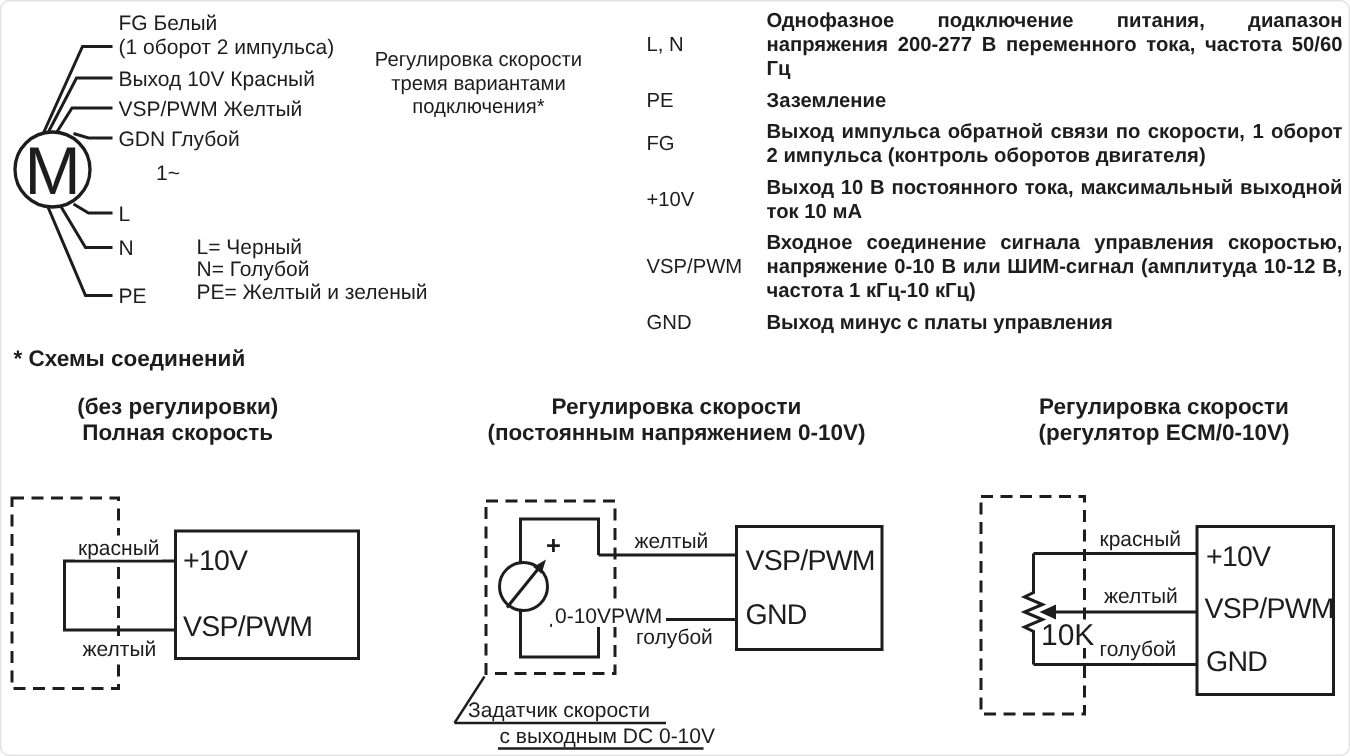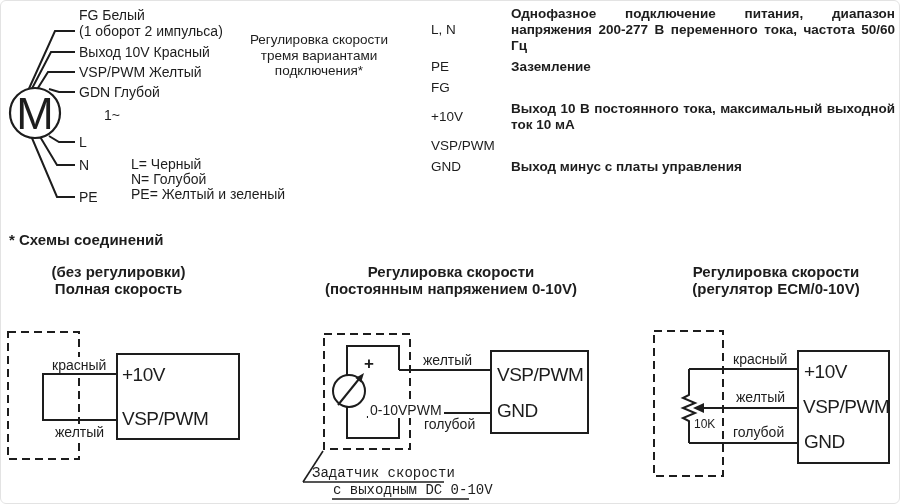--- a/index.html
+++ b/index.html
@@ -18,21 +18,21 @@
   .bterm{position:absolute;font-size:19px;line-height:20px;letter-spacing:-0.5px;white-space:nowrap;}
   .sign{position:absolute;font-size:17px;font-weight:bold;line-height:17px;transform:translateX(-50%);}
   .note{position:absolute;left:233px;top:31px;width:170px;text-align:center;
         font-size:13.5px;line-height:15.5px;}
   .ptable{position:absolute;left:430px;top:5px;width:464px;}
   .prow{display:flex;align-items:center;margin-bottom:5px;}
   .pterm{width:80px;flex:none;font-size:13.5px;line-height:16px;}
   .pdesc{flex:1;font-size:13.5px;line-height:16px;text-align:justify;font-weight:bold;}
   .schemes-h{position:absolute;left:8px;top:230px;font-size:15px;font-weight:bold;}
   .dtitle{position:absolute;text-align:center;font-size:15px;font-weight:bold;line-height:17px;}
-  .callout{position:absolute;font-size:14px;line-height:15px;white-space:nowrap;font-family:Liberation Mono, monospace;}
+  .callout{position:absolute;font-size:14px;line-height:15px;white-space:nowrap;}
 </style>
 </head>
 <body>
 
 <div class="canvas">
 
   <div class="abs" style="left:0;top:0;width:230px;height:218px">
     <svg width="230" height="218" viewBox="0 0 230 218">
       <polyline class="ln" points="26,92 54,30 74,30"></polyline>
       <polyline class="ln" points="25,99 50,51 74,51"></polyline>
@@ -64,27 +64,29 @@
     <div class="prow">
       <div class="pterm">L, N</div>
       <div class="pdesc">Однофазное подключение питания, диапазон напряжения 200-277 В переменного тока, частота 50/60 Гц</div>
     </div>
     <div class="prow">
       <div class="pterm">PE</div>
       <div class="pdesc">Заземление</div>
     </div>
     <div class="prow">
       <div class="pterm">FG</div>
+      <div class="pdesc">Выход импульса обратной связи по скорости, 1 оборот 2 импульса (контроль оборотов двигателя)</div>
     </div>
     <div class="prow">
       <div class="pterm">+10V</div>
       <div class="pdesc">Выход 10 В постоянного тока, максимальный выходной ток 10 мА</div>
     </div>
     <div class="prow">
       <div class="pterm">VSP/PWM</div>
+      <div class="pdesc">Входное соединение сигнала управления скоростью, напряжение 0-10 В или ШИМ-сигнал (амплитуда 10-12 В, частота 1 кГц-10 кГц)</div>
     </div>
     <div class="prow">
       <div class="pterm">GND</div>
       <div class="pdesc">Выход минус с платы управления</div>
     </div>
   </div>
 
   <div class="schemes-h">* Схемы соединений</div>
 
   <div class="dtitle" style="left:15px;top:262px;width:205px">
@@ -143,19 +145,19 @@
       <line class="ln" x1="43" y1="40" x2="152" y2="40"></line>
       <line class="ln" x1="43" y1="114" x2="152" y2="114"></line>
       <path class="ln" d="M43,40 L43,66 L37,69 L49,74 L37,79 L49,84 L37,89 L43,92 L43,114"></path>
       <line class="ln" x1="152" y1="79" x2="57" y2="79"></line>
       <polygon class="fillb" points="47,79 58,74 58,84"></polygon>
       <rect x="152" y="22" width="91" height="112" fill="#fff" stroke="#1d1d1d" stroke-width="2"></rect>
     </svg>
     <span class="lbl" style="left:87px;top:22px">красный</span>
     <span class="lbl" style="left:90px;top:60px">желтый</span>
     <span class="lbl" style="left:87px;top:95px">голубой</span>
-    <span class="lbl bg" style="left:46px;top:87px;font-size:12px">10K</span>
+    <span class="lbl bg" style="left:46px;top:87px;font-size:20px">10K</span>
     <span class="bterm" style="left:158px;top:33px">+10V</span>
     <span class="bterm" style="left:157px;top:68px">VSP/PWM</span>
     <span class="bterm" style="left:158px;top:103px">GND</span>
   </div>
 
 </div>
 
 </body></html>

